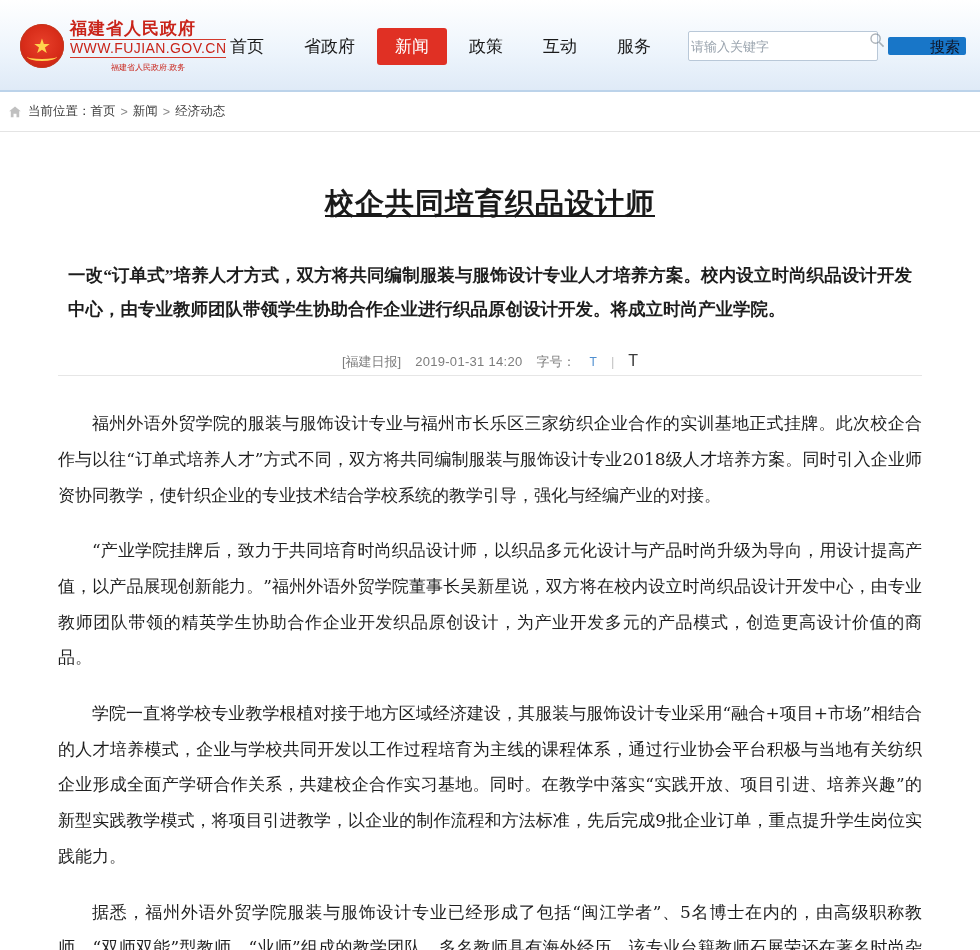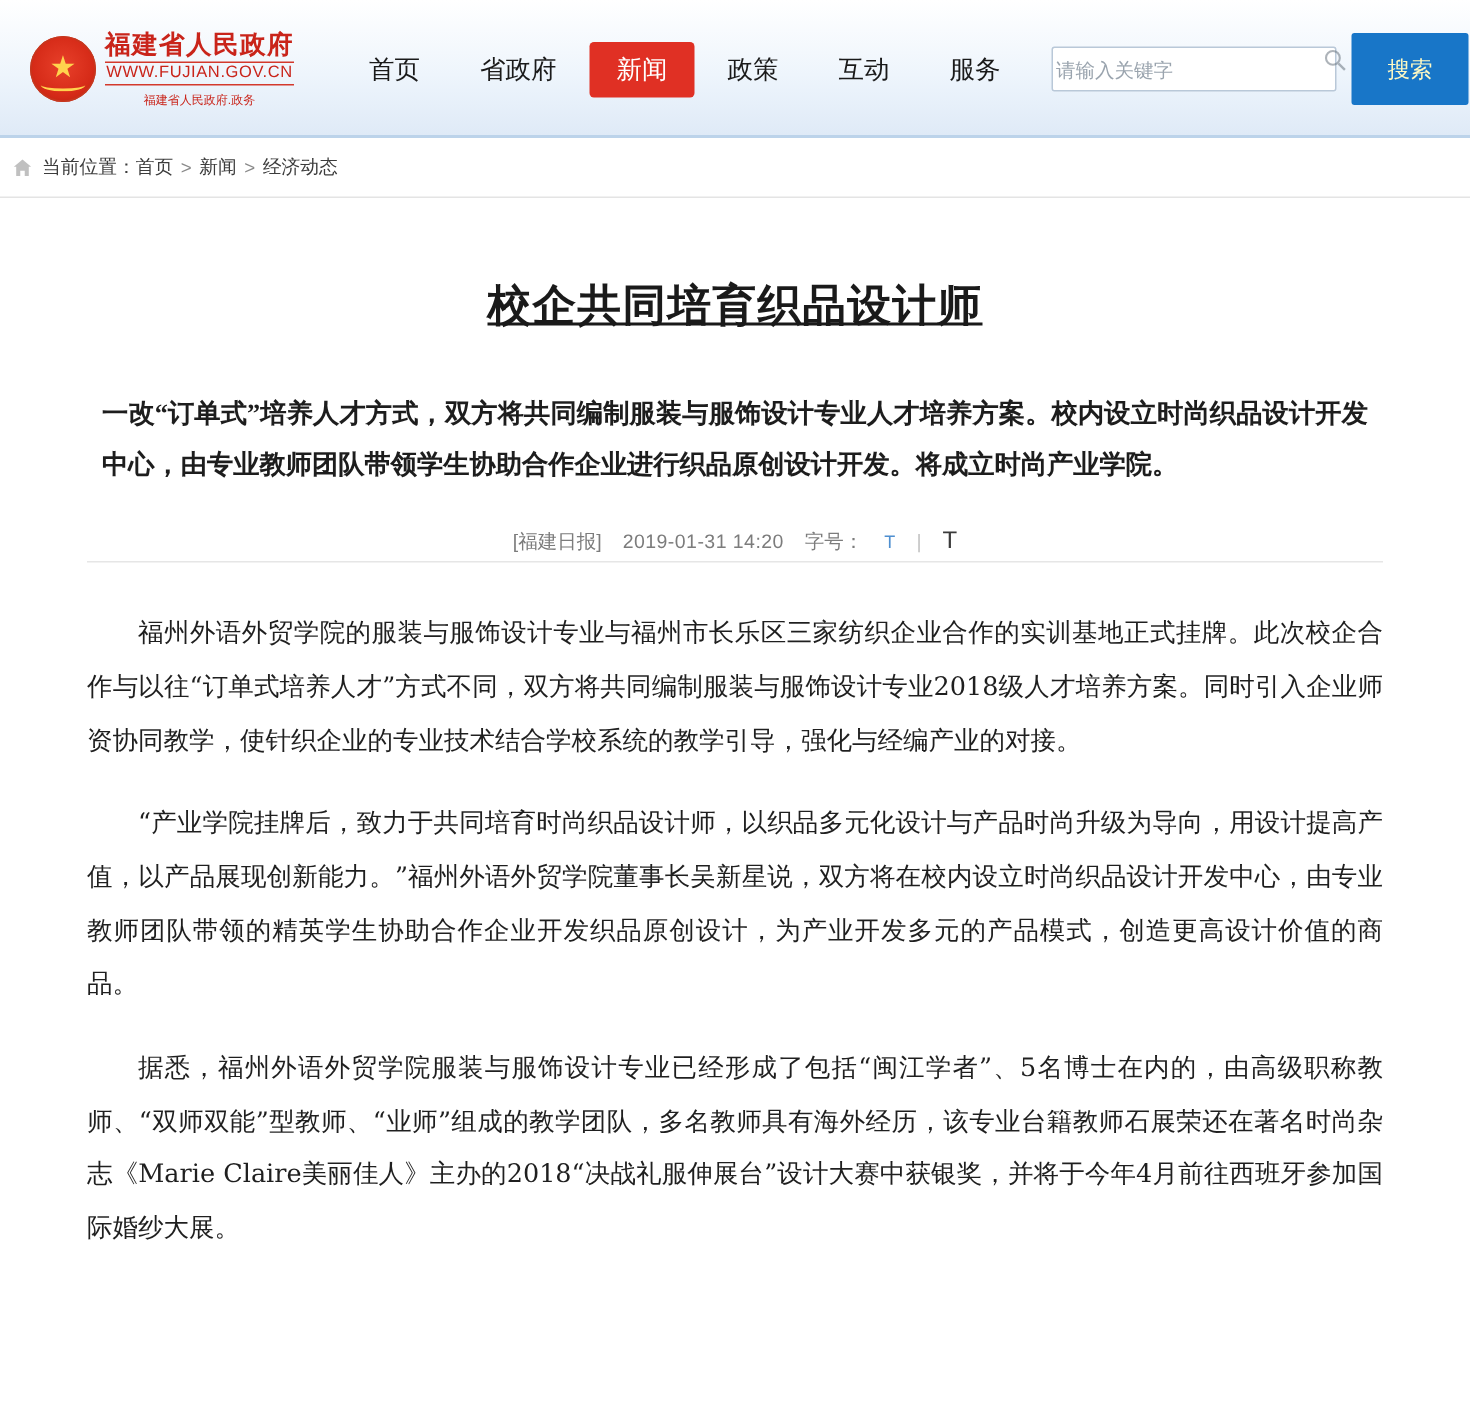--- a/index.html
+++ b/index.html
@@ -18,21 +18,20 @@
     height: 92px;
     background: linear-gradient(180deg,#ffffff 0%, #eef5fc 55%, #dfeaf7 100%);
     border-bottom: 2px solid #bcd3ea;
   }
   .header-inner {
     width: 980px;
     height: 92px;
     display: flex;
     align-items: center;
     padding: 0 14px 0 20px;
-    gap: 16px;
   }
   
   .logo {
     display: flex;
     align-items: center;
     gap: 6px;
     width: 160px;
     flex: 0 0 160px;
   }
   .emblem {
@@ -64,21 +63,21 @@
   .logo-text { line-height: 1.05; }
   .logo-title {
     color: #c9241a;
     font-size: 17px;
     font-weight: bold;
     letter-spacing: 1px;
     white-space: nowrap;
   }
   .logo-url {
     color: #c9241a;
-    font-size: 11px;
+    font-size: 14px;
     letter-spacing: .4px;
     border-top: 1px solid #d3392c;
     border-bottom: 1px solid #d3392c;
     margin-top: 2px;
     padding: 1px 0;
     text-align: center;
     white-space: nowrap;
   }
   .logo-sub {
     color: #c9241a;
@@ -129,28 +128,29 @@
     font-family: "Liberation Sans", sans-serif;
     background: transparent;
   }
   .search-box input::placeholder { color: #9aa4ae; }
   .mag {
     width: 16px; height: 16px;
     flex: 0 0 16px;
     opacity: .55;
   }
   .search-btn {
-    width: 78px; height: 48px;
+    width: 78px; height: 18px;
     background: #1876c8;
-    color: #fef9c3;
+    color: #0f172a;
     font-size: 15px;
     border: none;
     border-radius: 2px;
     cursor: pointer;
     font-family: "Liberation Sans", sans-serif;
+    text-align: right;
   }
 
   
   .crumb-bar {
     height: 40px;
     border-bottom: 1px solid #e4e4e4;
     display: flex;
     align-items: center;
     padding-left: 8px;
     font-size: 12.5px;
@@ -276,17 +276,18 @@
     <span class="date">2019-01-31 14:20</span>
     <span class="fs-label">字号：</span>
     <span class="fs-small">T</span>
     <span class="fs-div">|</span>
     <span class="fs-big">T</span>
   </div>
 
   <div class="body">
     <p>福州外语外贸学院的服装与服饰设计专业与福州市长乐区三家纺织企业合作的实训基地正式挂牌。此次校企合作与以往“订单式培养人才”方式不同，双方将共同编制服装与服饰设计专业2018级人才培养方案。同时引入企业师资协同教学，使针织企业的专业技术结合学校系统的教学引导，强化与经编产业的对接。</p>
     <p>“产业学院挂牌后，致力于共同培育时尚织品设计师，以织品多元化设计与产品时尚升级为导向，用设计提高产值，以产品展现创新能力。”福州外语外贸学院董事长吴新星说，双方将在校内设立时尚织品设计开发中心，由专业教师团队带领的精英学生协助合作企业开发织品原创设计，为产业开发多元的产品模式，创造更高设计价值的商品。</p>
+    <p>学院一直将学校专业教学根植对接于地方区域经济建设，其服装与服饰设计专业采用“融合+项目+市场”相结合的人才培养模式，企业与学校共同开发以工作过程培育为主线的课程体系，通过行业协会平台积极与当地有关纺织企业形成全面产学研合作关系，共建校企合作实习基地。同时。在教学中落实“实践开放、项目引进、培养兴趣”的新型实践教学模式，将项目引进教学，以企业的制作流程和方法标准，先后完成9批企业订单，重点提升学生岗位实践能力。</p>
     <p>据悉，福州外语外贸学院服装与服饰设计专业已经形成了包括“闽江学者”、5名博士在内的，由高级职称教师、“双师双能”型教师、“业师”组成的教学团队，多名教师具有海外经历，该专业台籍教师石展荣还在著名时尚杂志《Marie Claire美丽佳人》主办的2018“决战礼服伸展台”设计大赛中获银奖，并将于今年4月前往西班牙参加国际婚纱大展。</p>
 
   </div>
 
 </div>
 
 </body></html>

